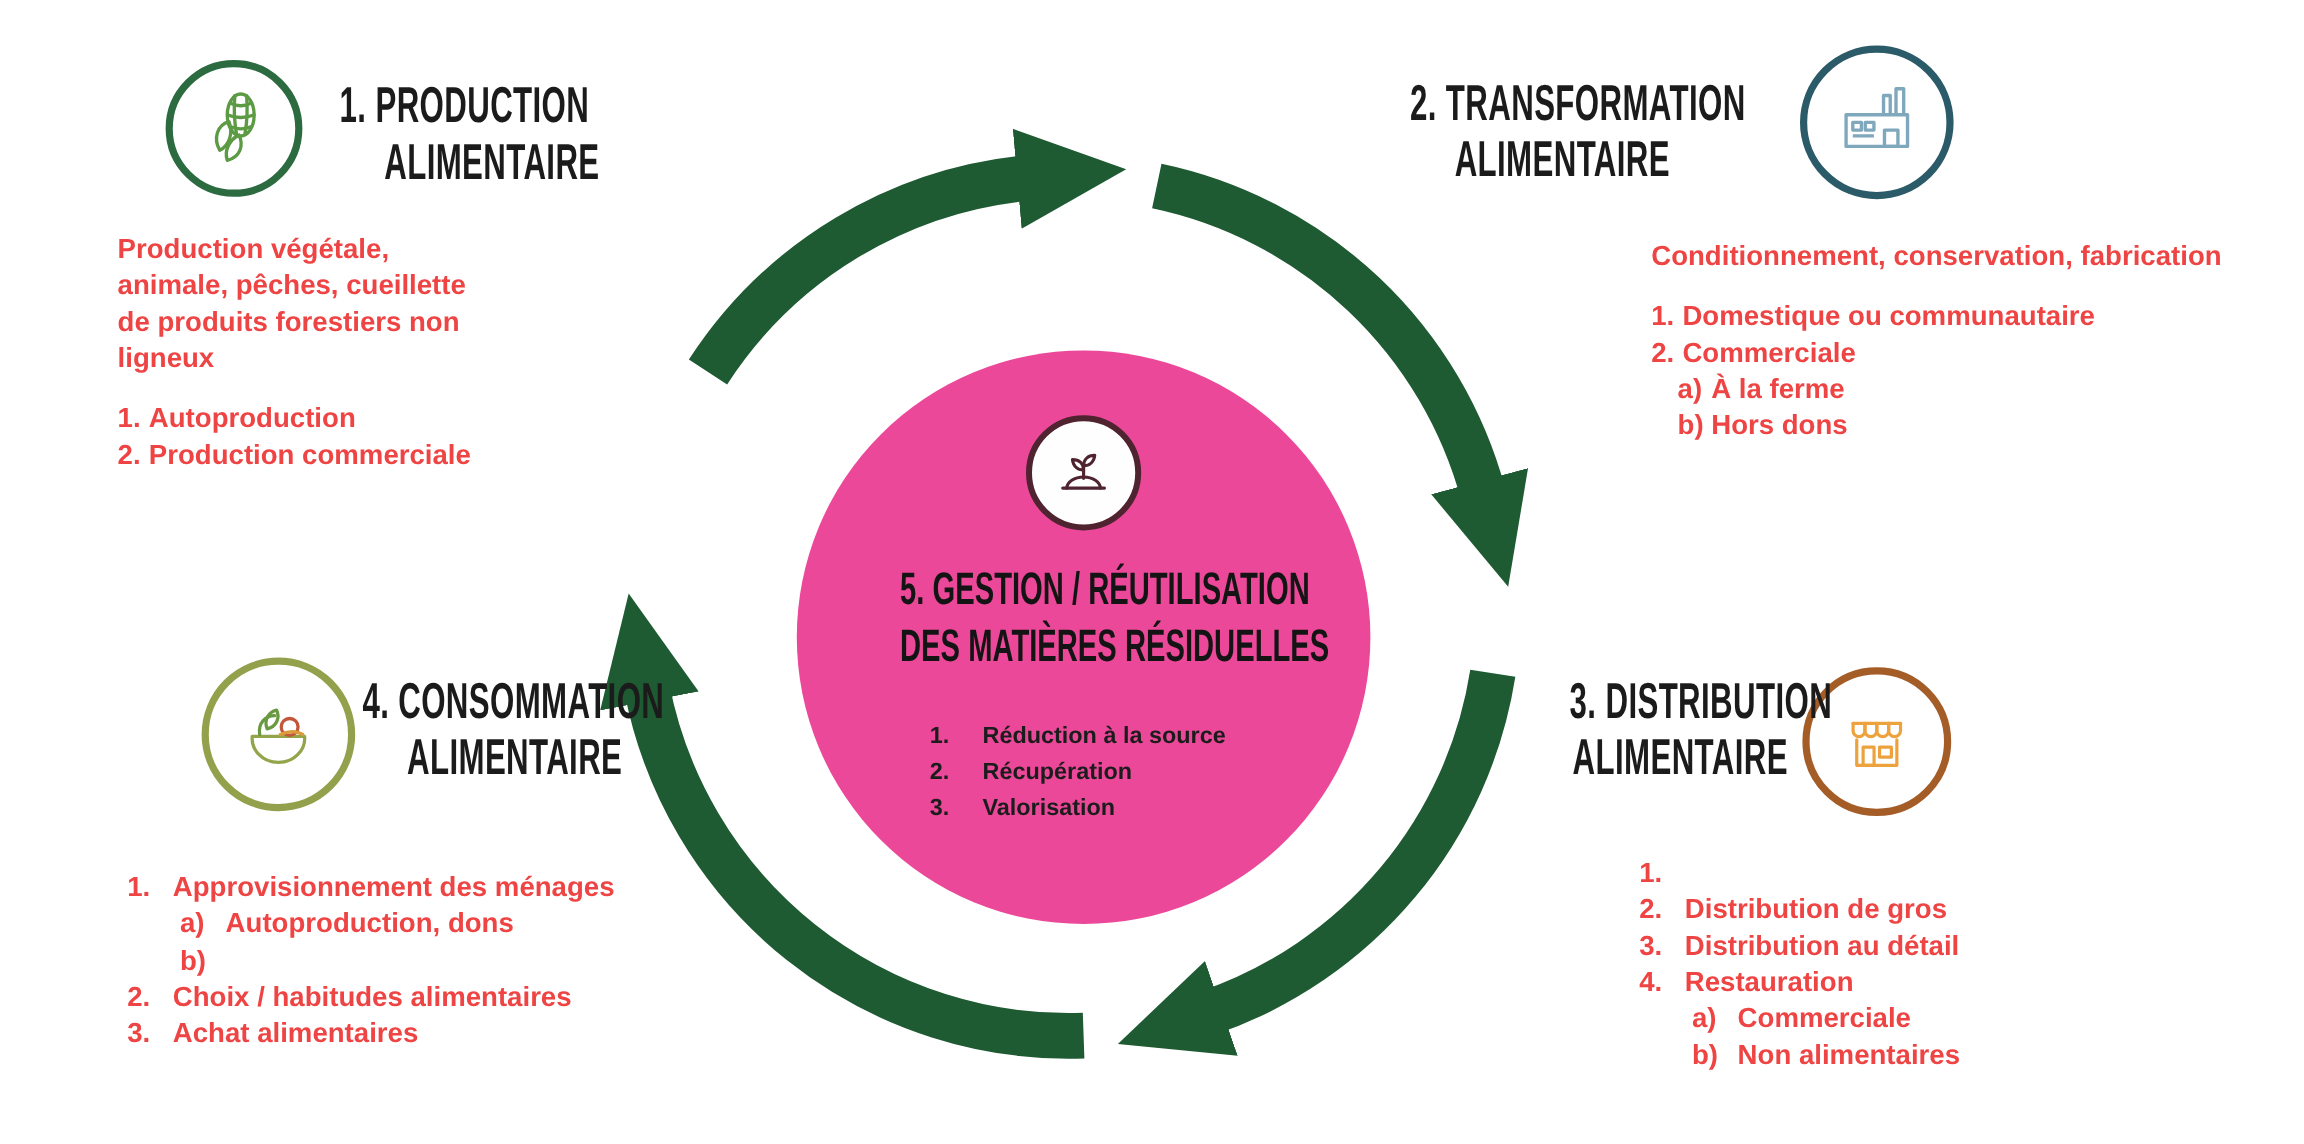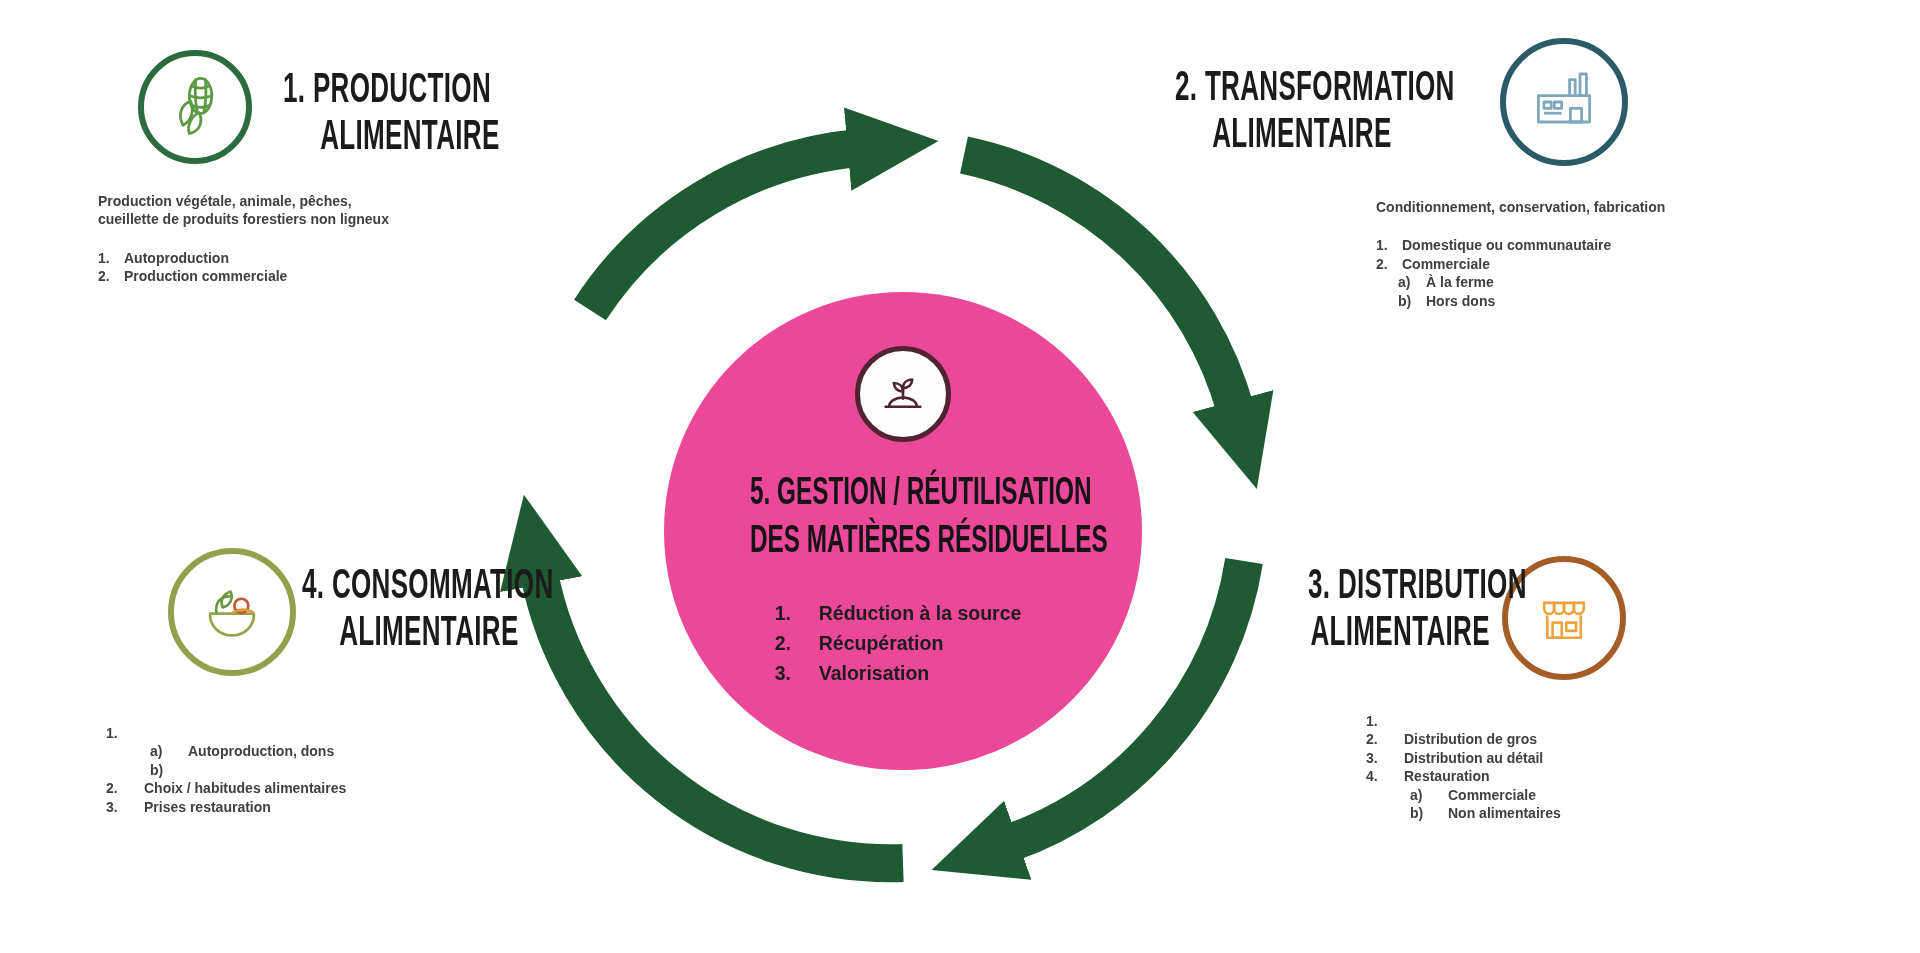--- a/index.html
+++ b/index.html
@@ -22,21 +22,21 @@
 
   
   .node-title { position:absolute; z-index:4; font-weight:800; font-size:42px; line-height:1.12;
                 color:#1b1b1b; white-space:nowrap; transform:scaleX(.62); transform-origin:0 0;
                 letter-spacing:.5px; }
   .node-title .l2 { display:block; }
   .node-title .ind { margin-left:60px; }
   .node-title .ind-0 { margin-left:4px; }
 
   
-  .txt { position:absolute; z-index:4; font-weight:700; font-size:14px; line-height:1.32; color:#404040; }
+  .txt { position:absolute; z-index:4; font-weight:700; font-size:23px; line-height:1.32; color:#ef4444; }
   .desc { margin-bottom:20px; }
   .li { display:flex; }
   .li .m { flex:0 0 38px; }
   .gap-s .li .m { flex-basis:26px; }
   .li.sub { padding-left:44px; }
   .gap-s .li.sub { padding-left:22px; }
   .gap-s .li.sub .m { flex-basis:28px; }
 
   
   .center-circle { position:absolute; left:664px; top:292px; width:478px; height:478px;
@@ -222,31 +222,32 @@
       </g>
     </svg>
   </div>
   <div class="node-title" style="left:302px; top:560px;">
     <span>4. CONSOMMATION</span>
     <span class="l2 ind">ALIMENTAIRE</span>
   </div>
   <div class="txt" style="left:106px; top:724px; width:480px;">
     <div class="li">
       <span class="m">1.</span>
+      <span class="t">Approvisionnement des ménages</span>
     </div>
     <div class="li sub">
       <span class="m">a)</span>
       <span class="t">Autoproduction, dons</span>
     </div>
     <div class="li sub">
       <span class="m">b)</span>
     </div>
     <div class="li">
       <span class="m">2.</span>
       <span class="t">Choix / habitudes alimentaires</span>
     </div>
     <div class="li">
       <span class="m">3.</span>
-      <span class="t">Prises restauration</span>
+      <span class="t">Achat alimentaires</span>
     </div>
   </div>
 
 </div>
 
 </body></html>

